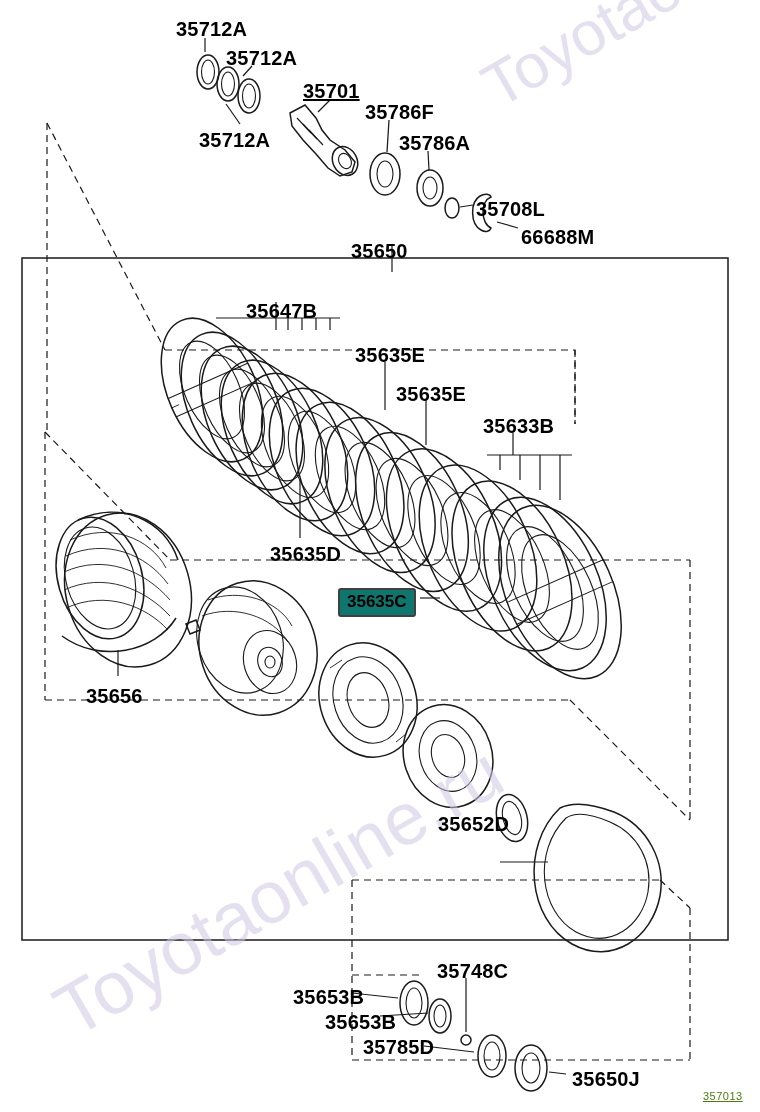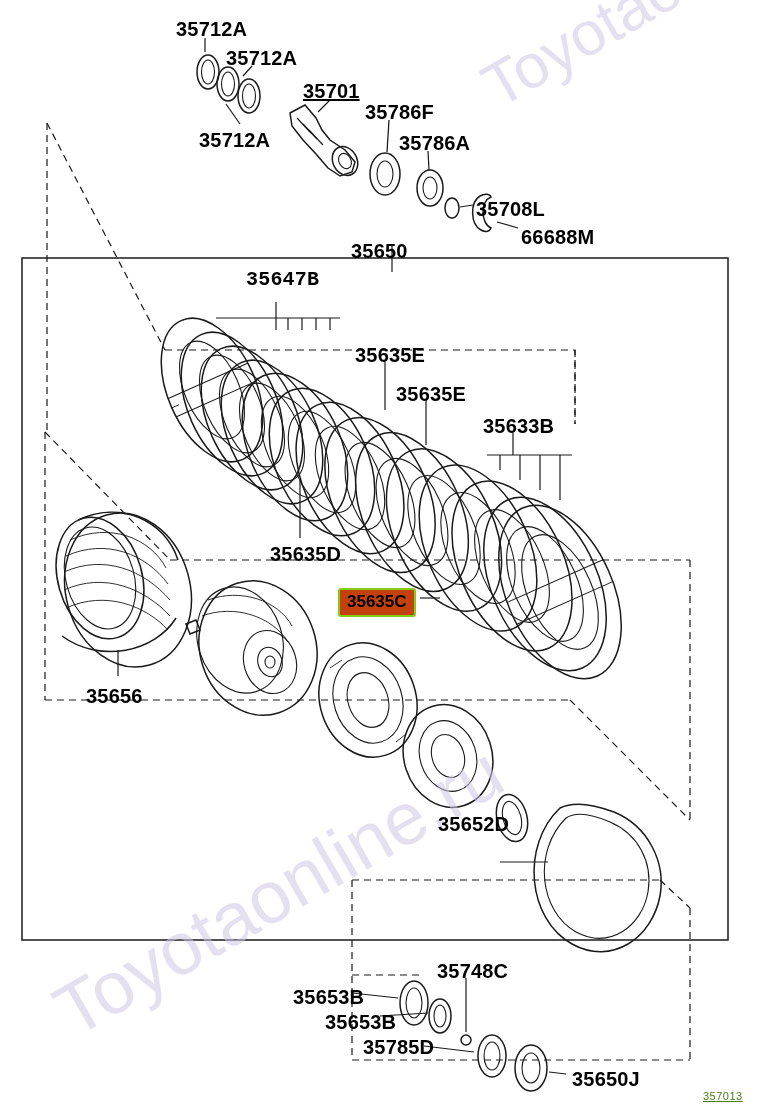--- a/index.html
+++ b/index.html
@@ -18,24 +18,24 @@
     position: absolute;
     font-family: "Liberation Sans", sans-serif;
     font-weight: bold;
     font-size: 20px;
     color: #000;
     white-space: nowrap;
     letter-spacing: 0.2px;
   }
   .hl {
     position:absolute;
-    border: 2px solid #84cc16;
+    border: 2px solid #404040;
     border-radius: 3px;
     padding: 2px 7px 3px 7px;
-    background: #c2410c;
+    background: #0f766e;
     font-weight: bold;
     font-size: 17px;
     color:#000;
     white-space: nowrap;
   }
   .code {
     position:absolute;
     font-family:"Liberation Sans", sans-serif;
     font-size: 11px;
     color:#4d7c0f;
@@ -317,21 +317,21 @@
 
   <div class="lbl" style="left:176px; top:18px;">35712A</div>
   <div class="lbl" style="left:226px; top:47px;">35712A</div>
   <div class="lbl" style="left:303px; top:80px;text-decoration:underline;">35701</div>
   <div class="lbl" style="left:365px; top:101px;">35786F</div>
   <div class="lbl" style="left:199px; top:129px;">35712A</div>
   <div class="lbl" style="left:399px; top:132px;">35786A</div>
   <div class="lbl" style="left:476px; top:198px;">35708L</div>
   <div class="lbl" style="left:521px; top:226px;">66688M</div>
   <div class="lbl" style="left:351px; top:228px;margin-top:12px;">35650</div>
-  <div class="lbl" style="left:246px; top:268px;font-family:Liberation Mono, monospace;">35647B</div>
+  <div class="lbl" style="left:246px; top:300px;">35647B</div>
   <div class="lbl" style="left:355px; top:344px;">35635E</div>
   <div class="lbl" style="left:396px; top:383px;">35635E</div>
   <div class="lbl" style="left:483px; top:415px;">35633B</div>
   <div class="lbl" style="left:270px; top:543px;">35635D</div>
   <div class="lbl" style="left:86px; top:685px;">35656</div>
   <div class="lbl" style="left:438px; top:813px;">35652D</div>
   <div class="lbl" style="left:437px; top:960px;">35748C</div>
   <div class="lbl" style="left:293px; top:986px;">35653B</div>
   <div class="lbl" style="left:325px; top:1011px;">35653B</div>
   <div class="lbl" style="left:363px; top:1036px;">35785D</div>

